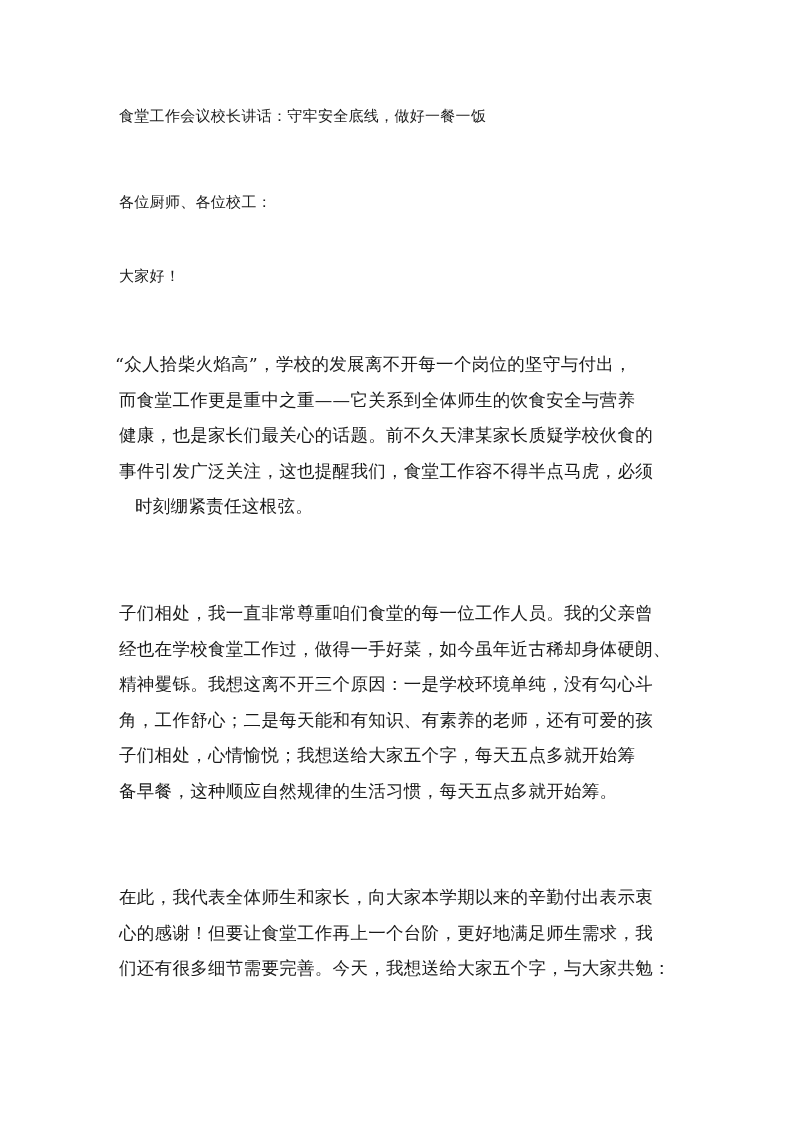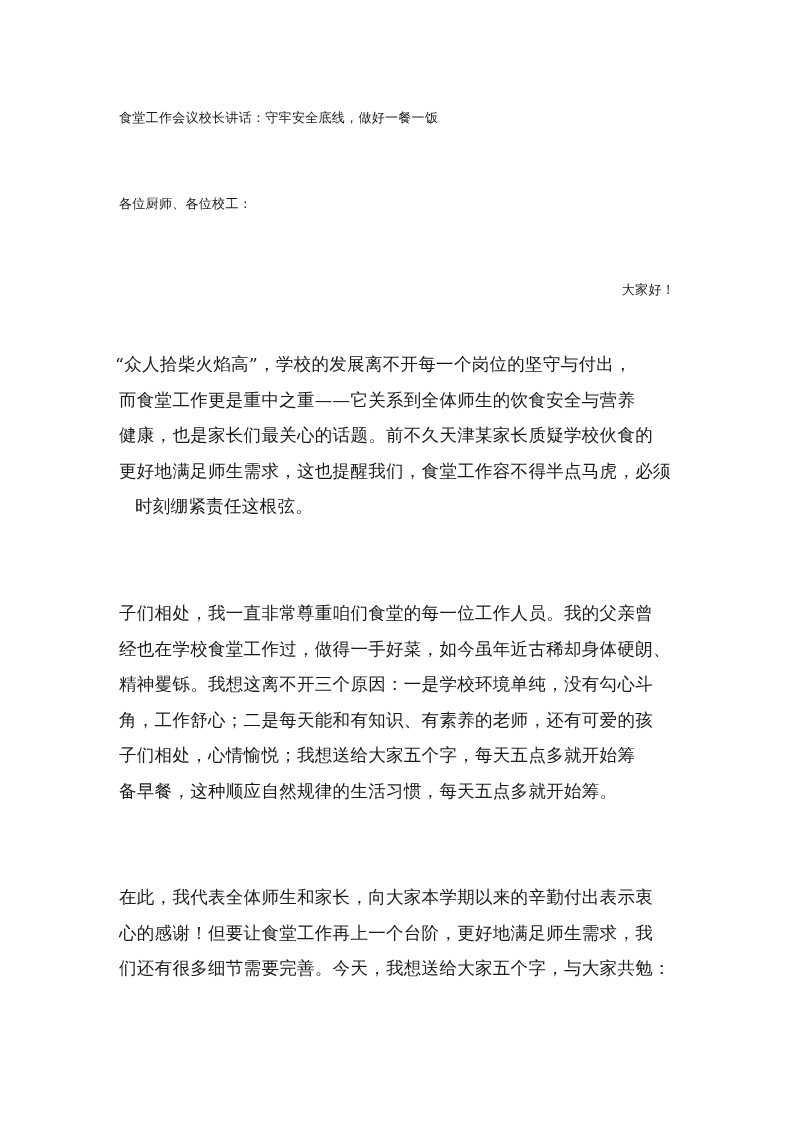--- a/index.html
+++ b/index.html
@@ -4,45 +4,46 @@
 <style>
   html, body { margin: 0; padding: 0; background: #ffffff; }
   body {
     width: 793px; height: 1122px; position: relative; overflow: hidden;
     font-family: "DejaVu Serif", "Liberation Serif", serif;
     color: #1a1a1a;
   }
   .page { position: absolute; left: 0; top: 0; width: 793px; height: 1122px; background: #fff; }
   .line {
     position: absolute; left: 119px; width: 556px;
-    font-size: 13px; line-height: 24px; white-space: nowrap;
+    font-size: 15px; line-height: 24px; white-space: nowrap;
     letter-spacing: 0.3px;
+    font-family: Liberation Mono, monospace;
   }
   .para { position: absolute; left: 119px; width: 556px; }
   .para .pl {
     display: block; font-size: 17.5px; height: 35.5px; line-height: 24px;
     white-space: nowrap; letter-spacing: 0.3px;
   }
 </style>
 </head>
 <body>
 
 <div class="page">
 
   <div class="line" style="top:106px;">食堂工作会议校长讲话：守牢安全底线，做好一餐一饭</div>
 
   <div class="line" style="top:192px;">各位厨师、各位校工：</div>
 
-  <div class="line" style="top:278px;text-align:right;">大家好！</div>
+  <div class="line" style="top:266px;">大家好！</div>
 
   <div class="para" style="top:352px; left:115px;">
     <span class="pl">“众人拾柴火焰高”，学校的发展离不开每一个岗位的坚守与付出，</span>
     <span class="pl" style="margin-left:4px;">而食堂工作更是重中之重——它关系到全体师生的饮食安全与营养</span>
     <span class="pl" style="margin-left:4px;">健康，也是家长们最关心的话题。前不久天津某家长质疑学校伙食的</span>
-    <span class="pl" style="margin-left:4px;">更好地满足师生需求，这也提醒我们，食堂工作容不得半点马虎，必须</span>
+    <span class="pl" style="margin-left:4px;">事件引发广泛关注，这也提醒我们，食堂工作容不得半点马虎，必须</span>
     <span class="pl" style="margin-left:20px;">时刻绷紧责任这根弦。</span>
   </div>
 
   <div class="para" style="top:601px;">
     <span class="pl">子们相处，我一直非常尊重咱们食堂的每一位工作人员。我的父亲曾</span>
     <span class="pl">经也在学校食堂工作过，做得一手好菜，如今虽年近古稀却身体硬朗、</span>
     <span class="pl">精神矍铄。我想这离不开三个原因：一是学校环境单纯，没有勾心斗</span>
     <span class="pl">角，工作舒心；二是每天能和有知识、有素养的老师，还有可爱的孩</span>
     <span class="pl">子们相处，心情愉悦；我想送给大家五个字，每天五点多就开始筹</span>
     <span class="pl">备早餐，这种顺应自然规律的生活习惯，每天五点多就开始筹。</span>

